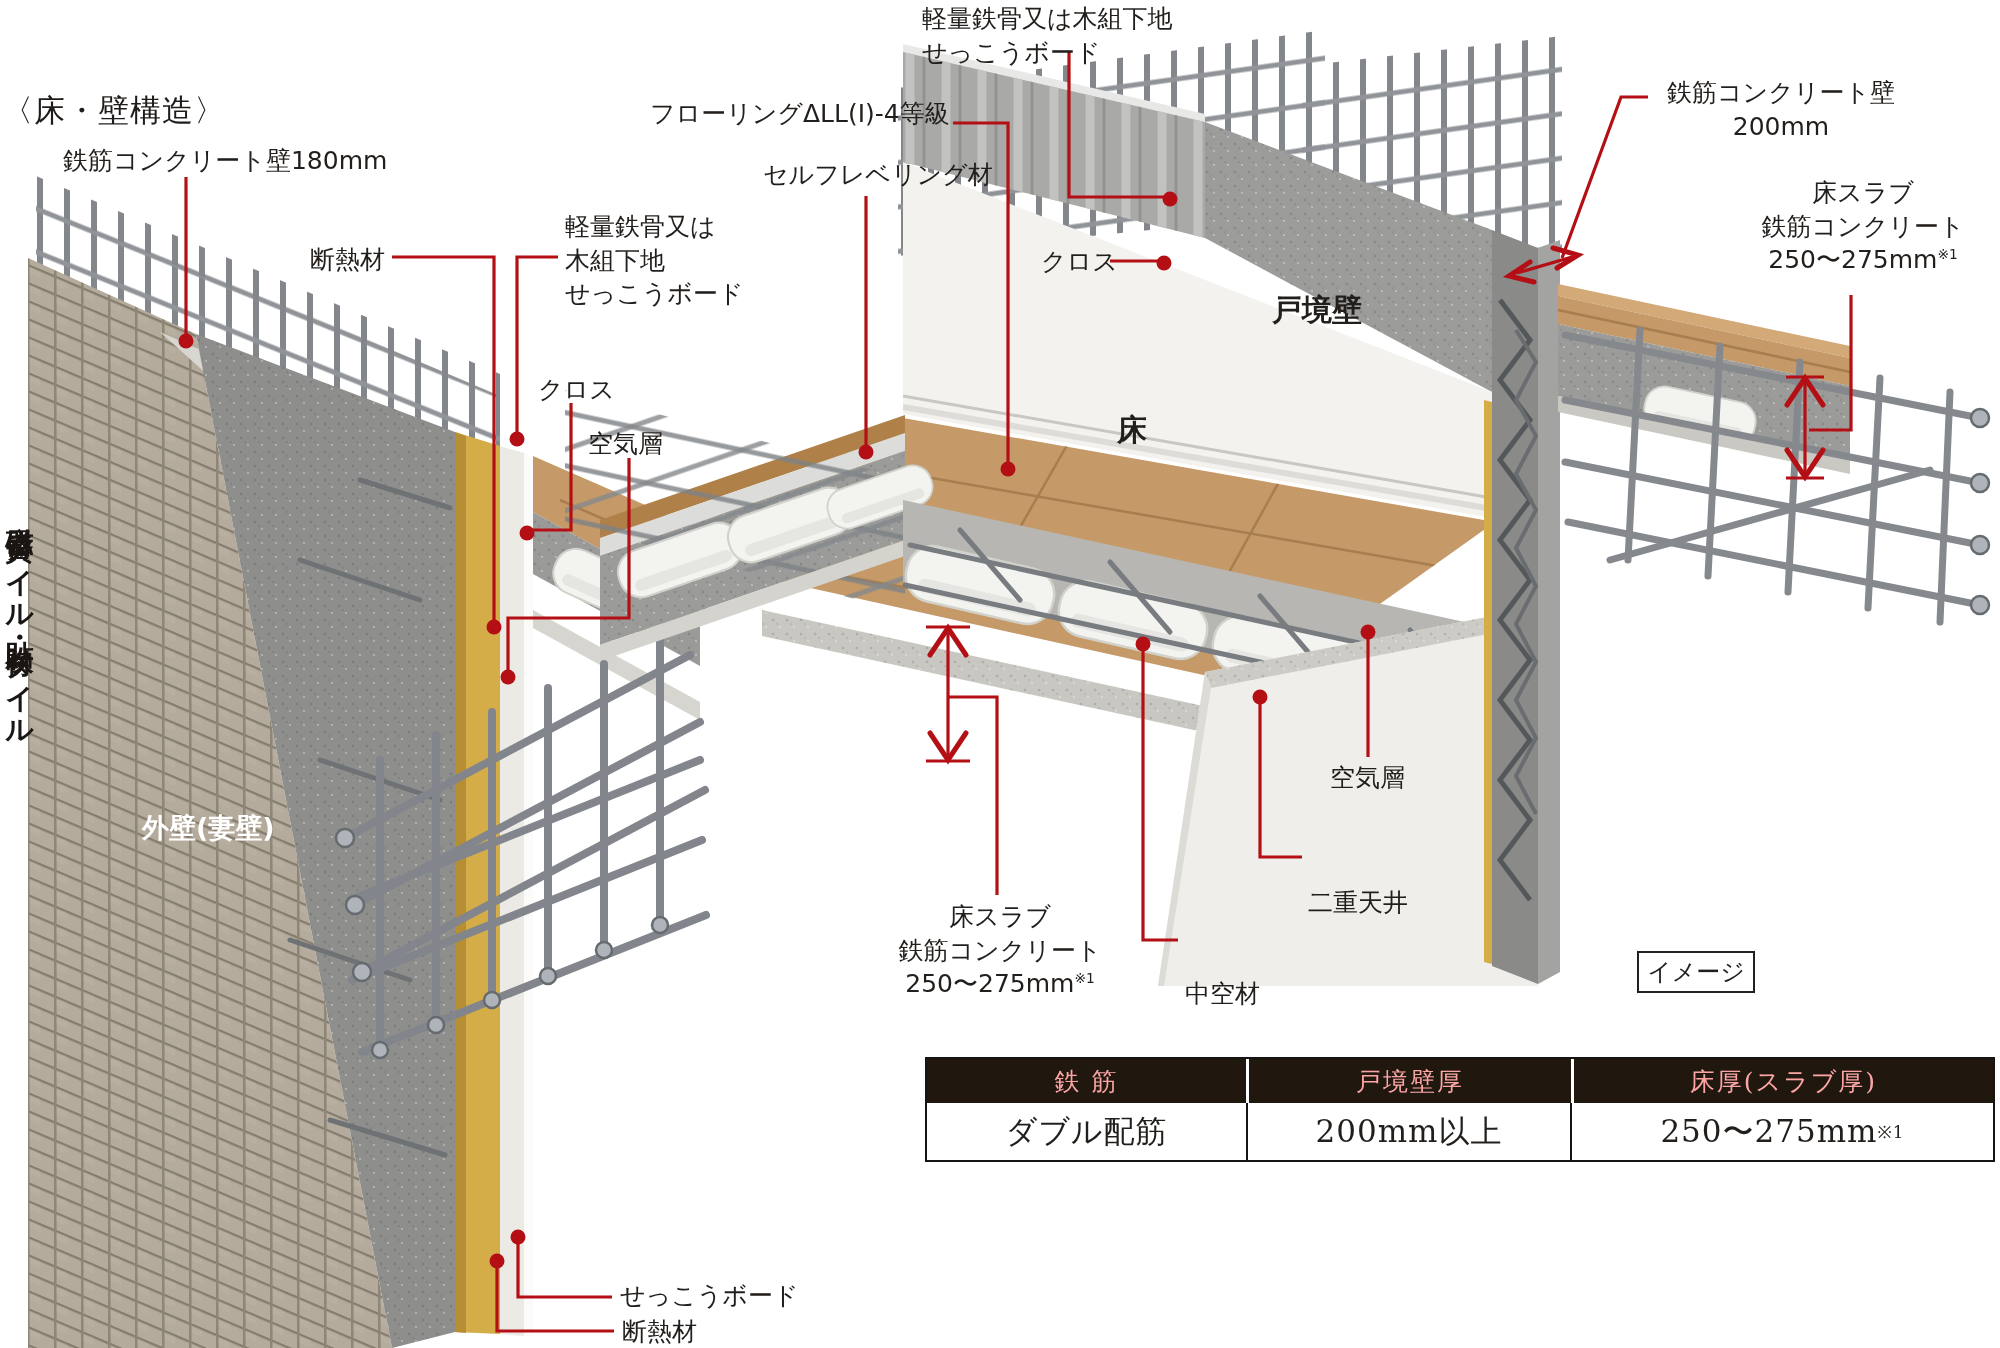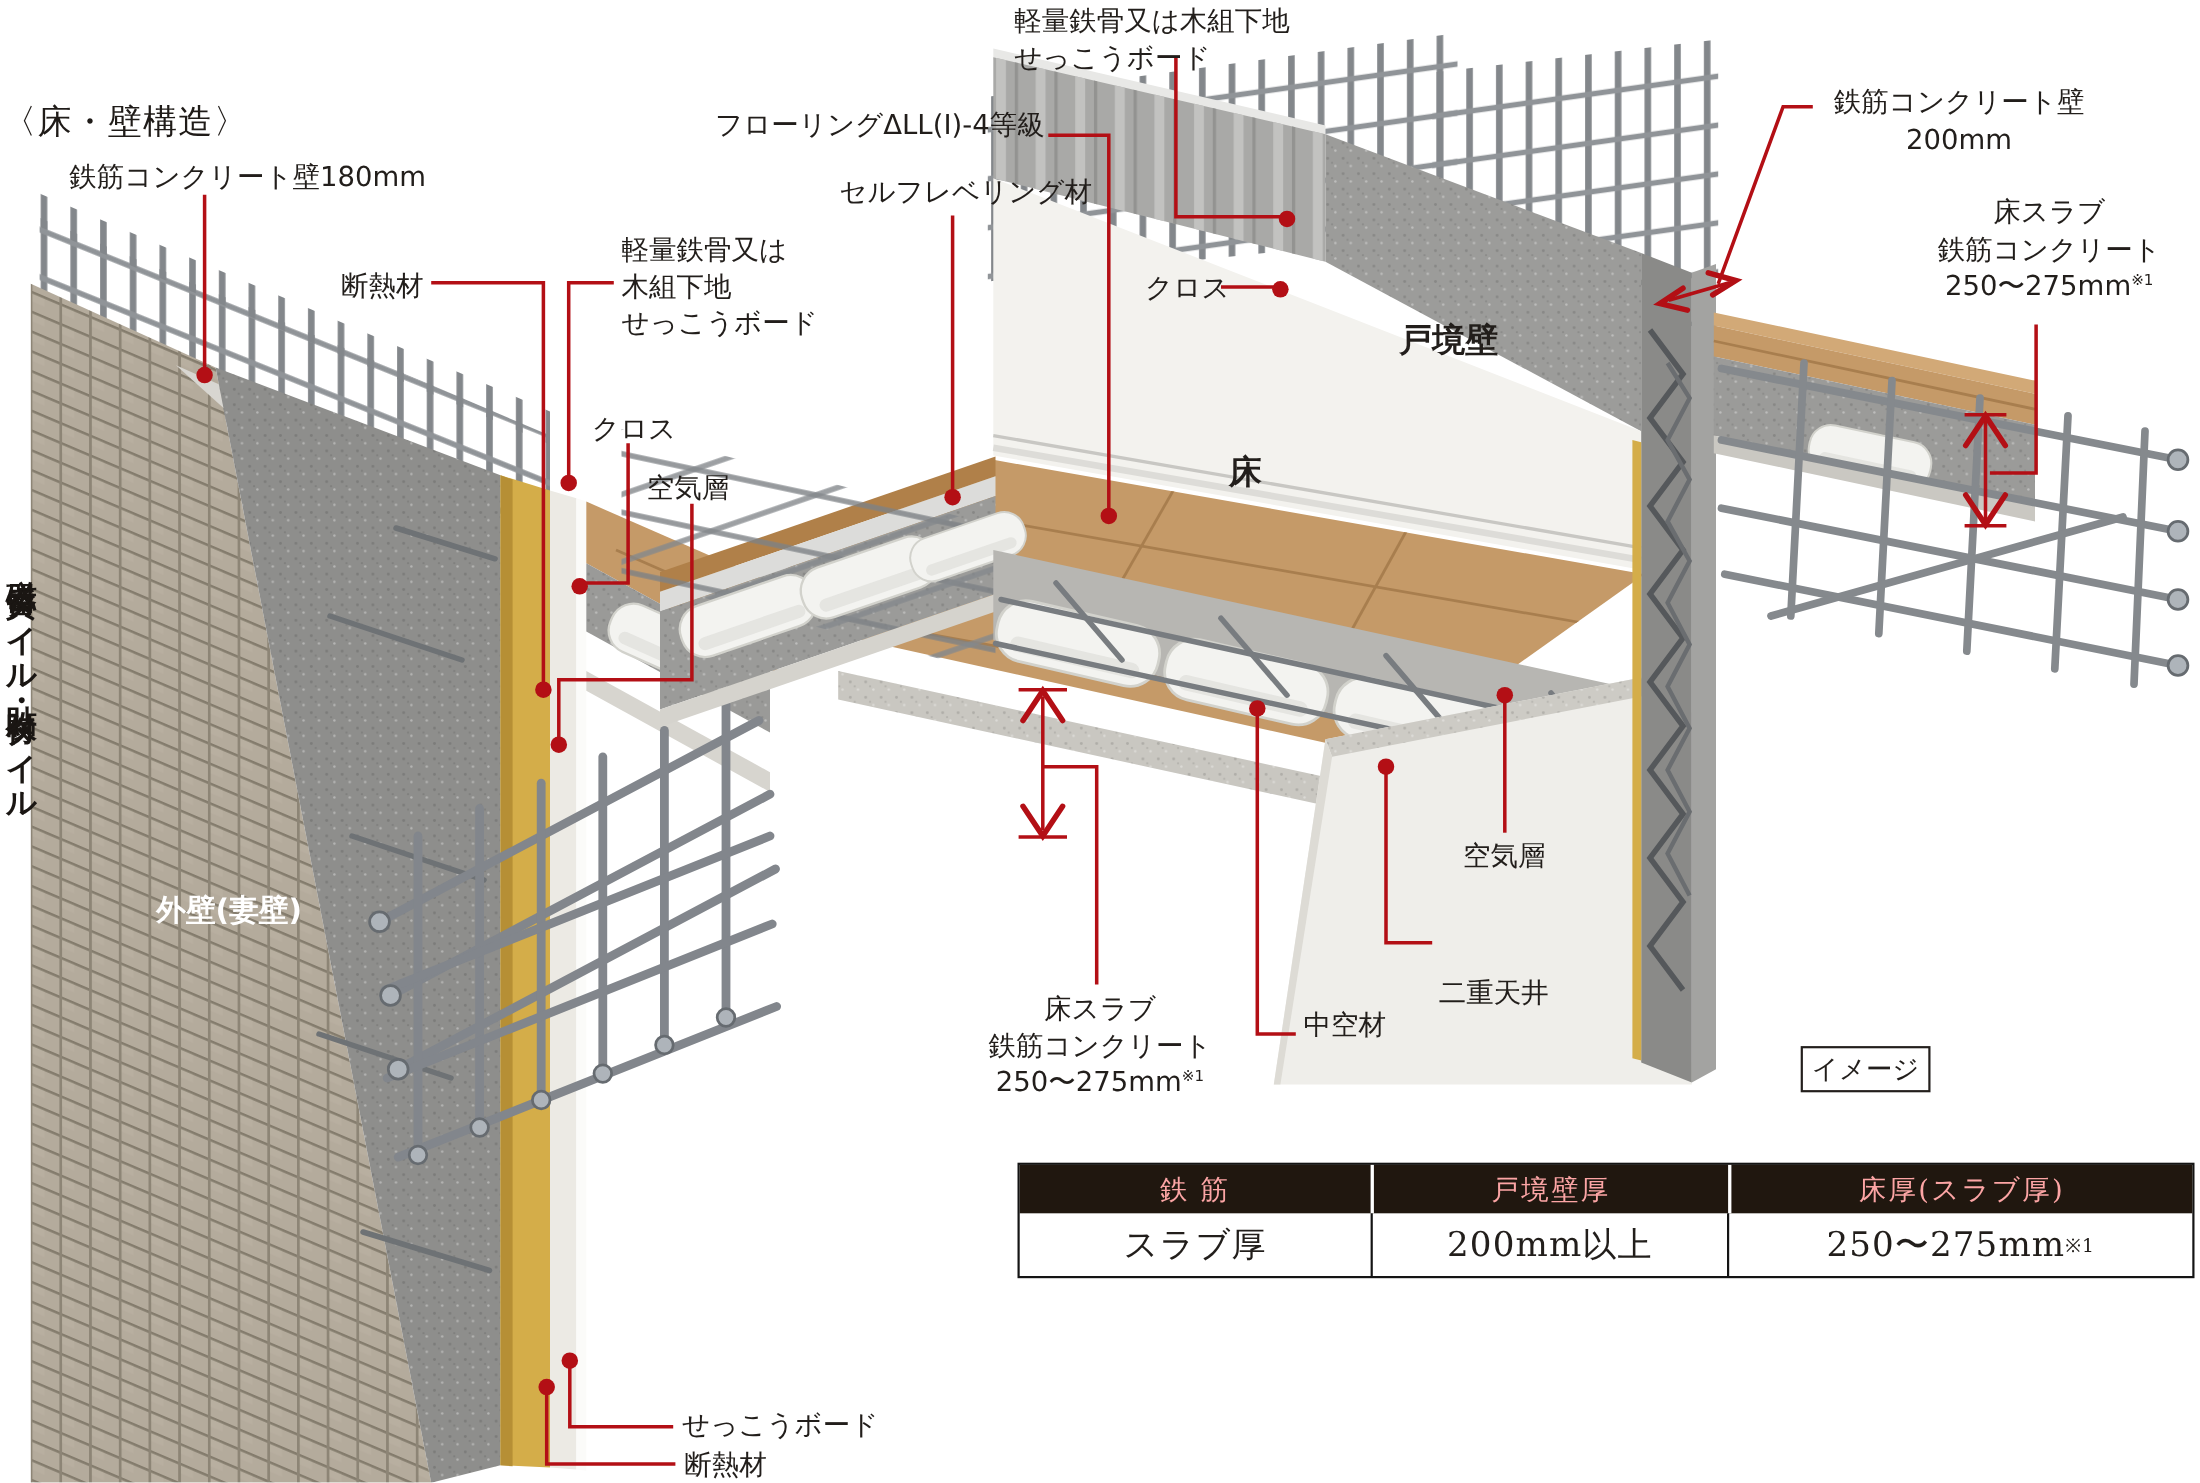--- a/index.html
+++ b/index.html
@@ -325,39 +325,39 @@
     <div>鉄筋コンクリート壁</div>
     <div>200mm</div>
   </div>
   <div class="lbl center" style="left:1748px;top:176px;width:230px;">
     <div>床スラブ</div>
     <div>鉄筋コンクリート</div>
     <div><span>250〜275mm</span><span class="sup">※1</span></div>
   </div>
   <div class="lbl" style="left:1330px;top:761px;">空気層</div>
   <div class="lbl" style="left:1308px;top:886px;">二重天井</div>
-  <div class="lbl" style="left:1185px;top:915px;">中空材</div>
+  <div class="lbl" style="left:1185px;top:977px;">中空材</div>
   <div class="lbl center" style="left:885px;top:900px;width:230px;">
     <div>床スラブ</div>
     <div>鉄筋コンクリート</div>
     <div><span>250〜275mm</span><span class="sup">※1</span></div>
   </div>
 
   <div class="imgtag">
     <span>イメージ</span>
   </div>
 
   <div id="spec-table">
     <div class="hrow">
       <div class="hcell c1">鉄 筋</div>
       <div class="hcell c2">戸境壁厚</div>
       <div class="hcell c3">床厚(スラブ厚)</div>
     </div>
     <div class="brow">
-      <div class="bcell c1">スラブ厚</div>
+      <div class="bcell c1">ダブル配筋</div>
       <div class="bcell c2">200mm以上</div>
       <div class="bcell c3">
         <span>250〜275mm</span>
           <span class="sup">※1</span>
       </div>
     </div>
   </div>
 
 </div>
 

